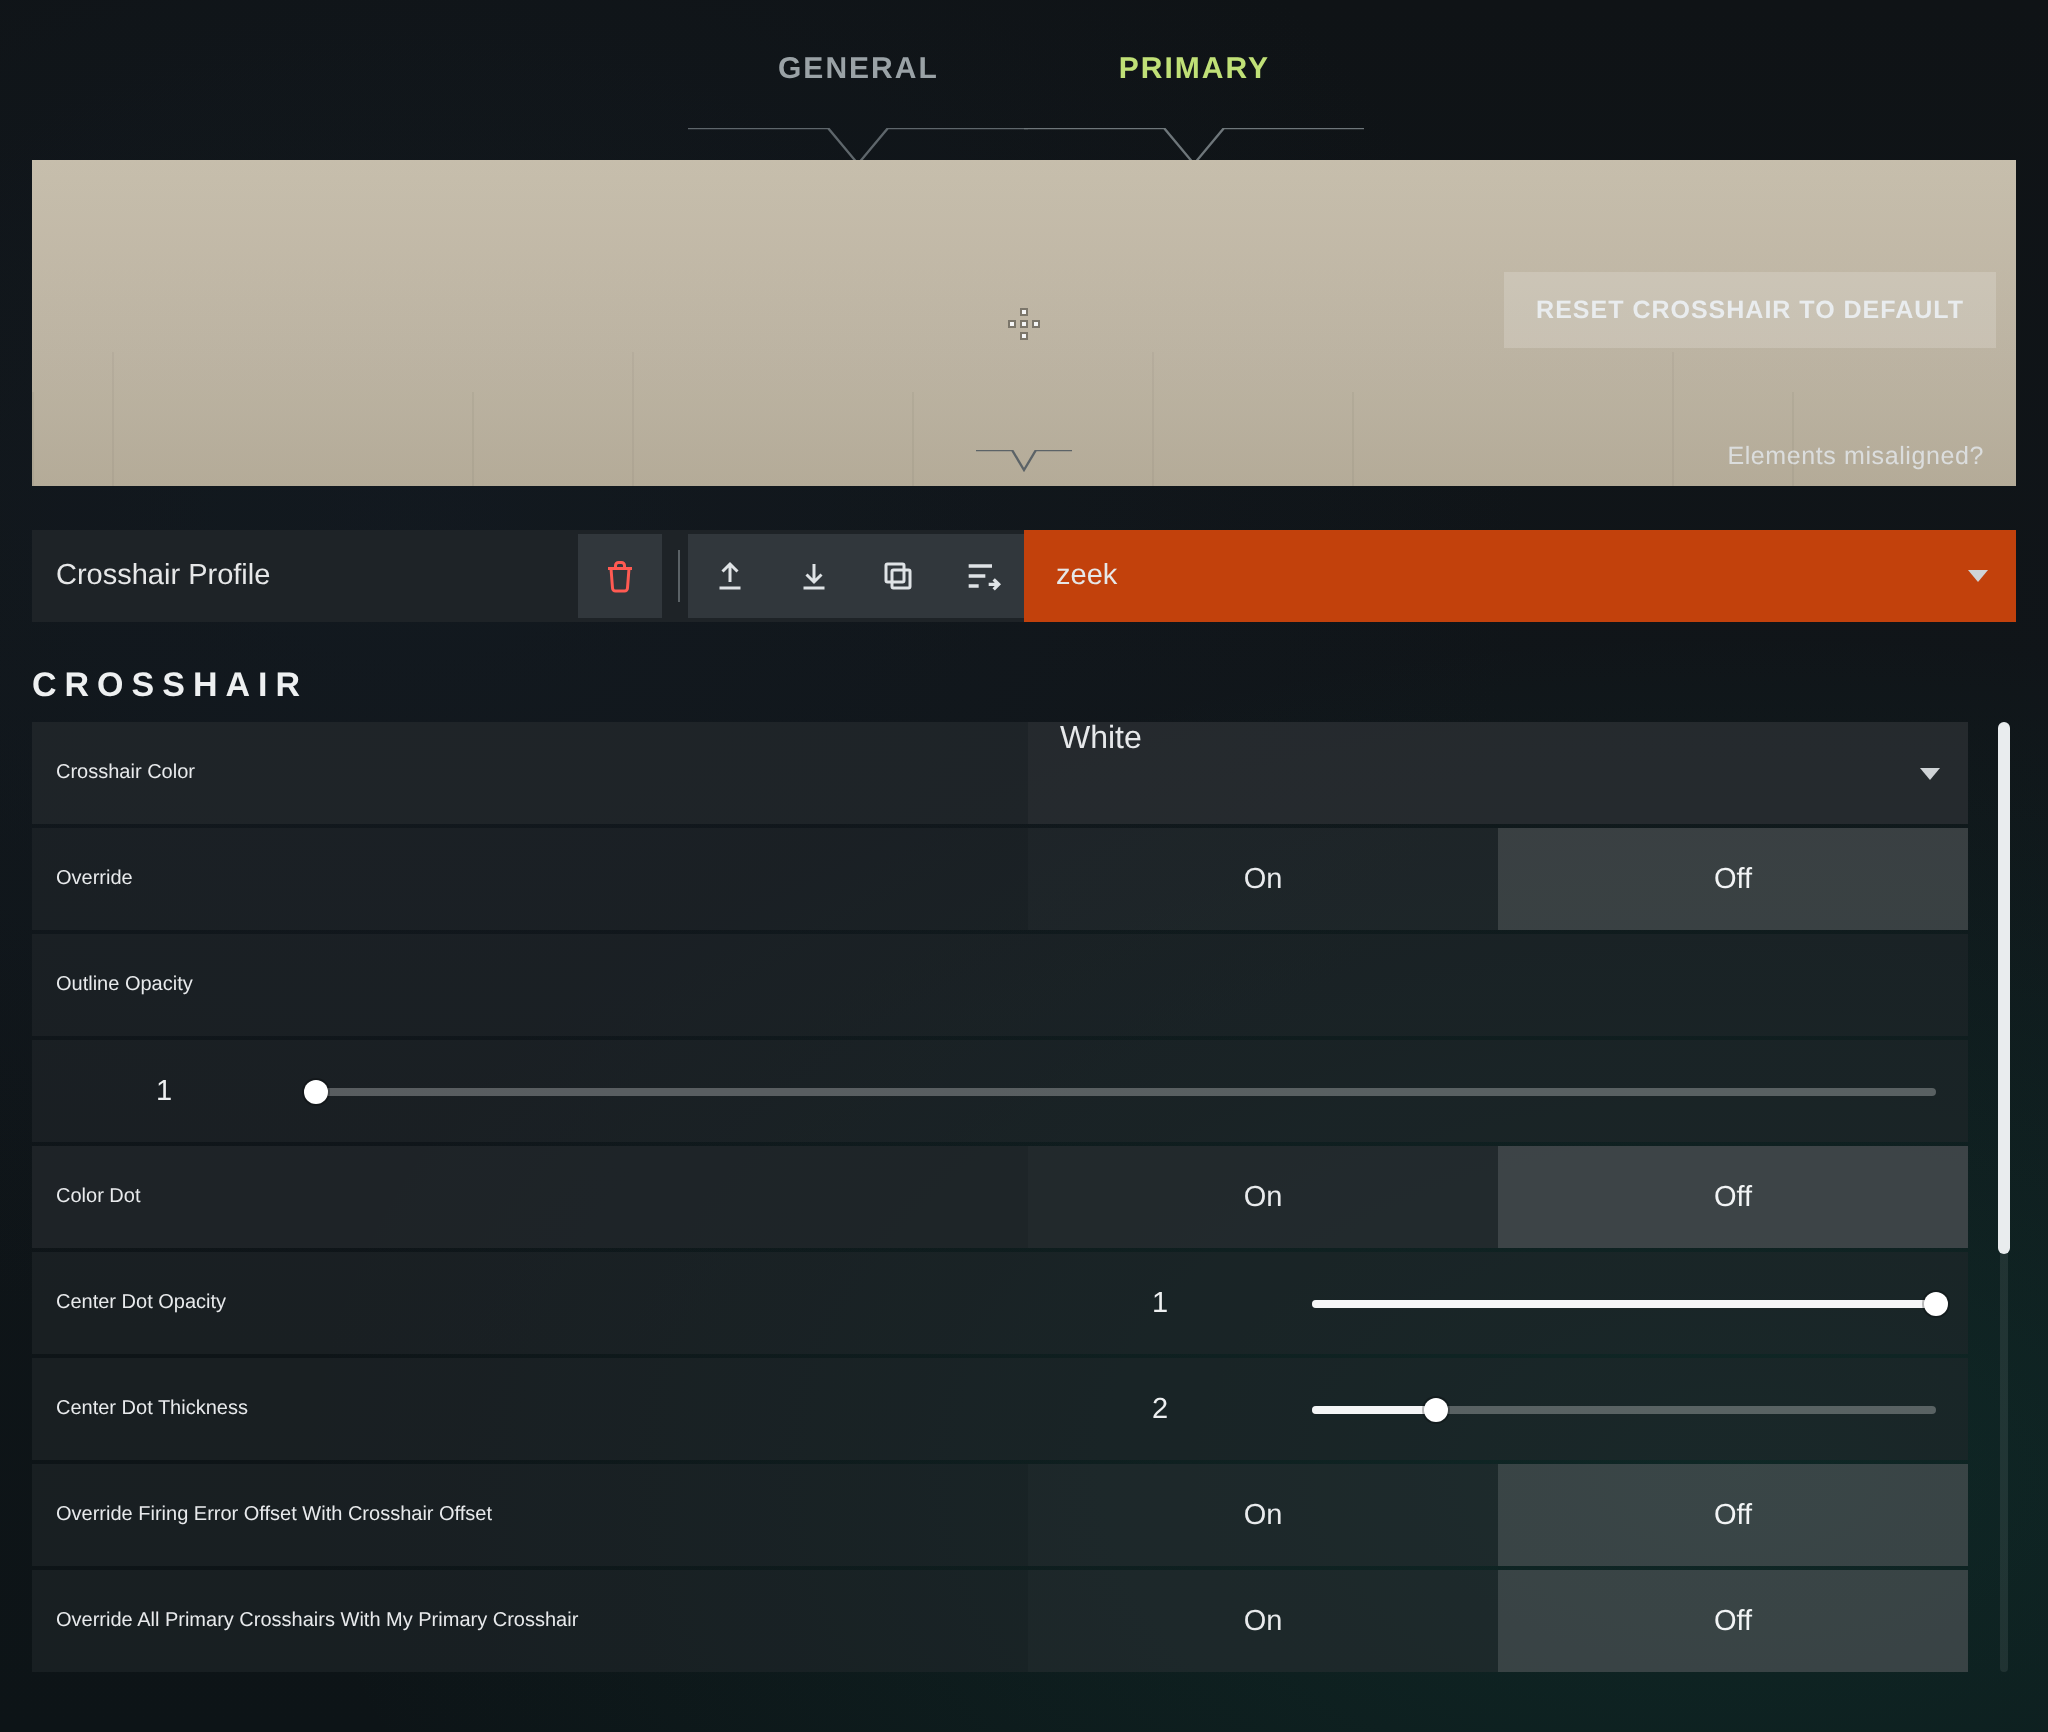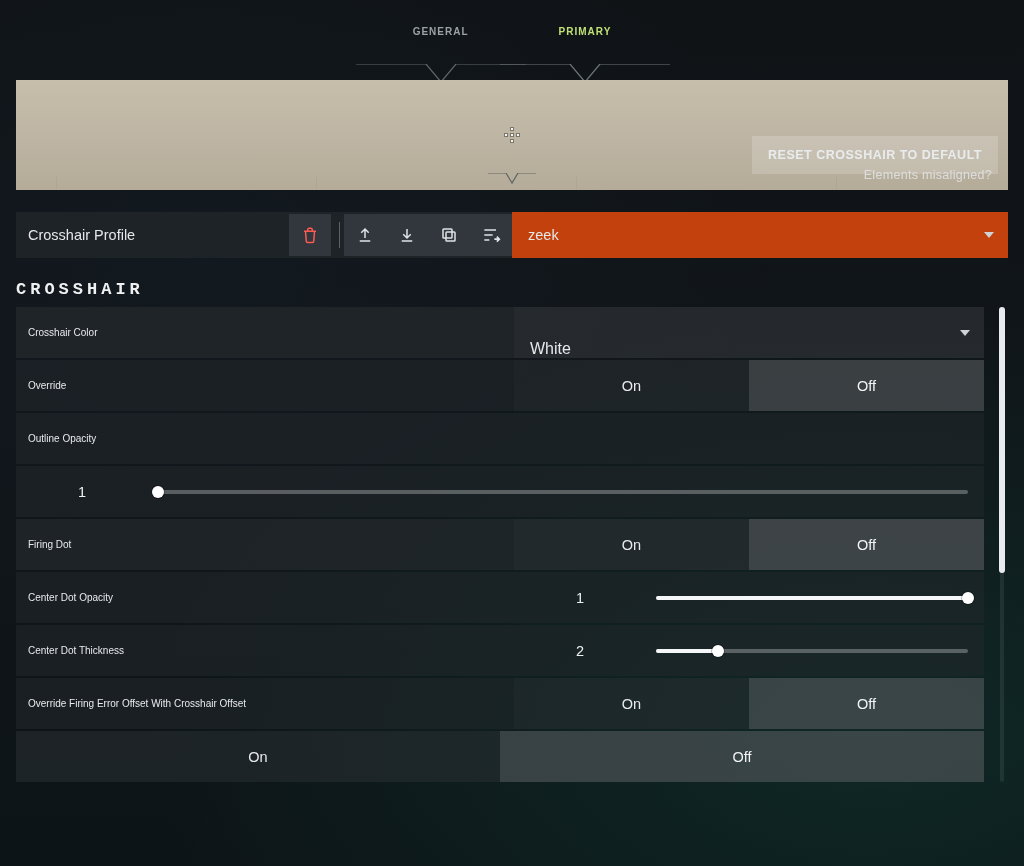--- a/index.html
+++ b/index.html
@@ -13,34 +13,34 @@
       linear-gradient(180deg, #0f1316 0%, #101519 40%, #0d1417 100%);
   }
 
   
   .tabs {
     display:flex; justify-content:center; gap:90px;
     padding-top:26px; height:64px;
     position:relative;
   }
   .tab {
-    font-size:10px; font-weight:700; letter-spacing:1px;
+    font-size:15px; font-weight:700; letter-spacing:1px;
     color:#9aa2a6; cursor:pointer;
     position:relative;
   }
   .tab.active { color:#c0e077; }
   .tab-notch {
     position:absolute; bottom:-24px; left:50%; transform:translateX(-50%);
     width:170px; height:24px; pointer-events:none;
   }
   .tab-notch svg { display:block; }
 
   
   .preview {
-    position:relative; margin:16px 16px 0 16px; height:110px;
+    position:relative; margin:16px 16px 0 16px; height:163px;
     background:
       linear-gradient(180deg, rgba(0,0,0,0.05), rgba(0,0,0,0.05)),
       linear-gradient(180deg, #d1c8b5 0%, #c6bdab 60%, #beb4a0 100%);
     overflow:hidden;
   }
   .preview::after{ 
     content:""; position:absolute; inset:0;
     background:
       linear-gradient(90deg, rgba(0,0,0,0.08) 0 1px, transparent 1px 220px) 0 116px/220px 100% repeat-x,
       linear-gradient(90deg, rgba(0,0,0,0.07) 0 1px, transparent 1px 260px) 40px 96px/260px 100% repeat-x;
@@ -98,21 +98,21 @@
   }
   .profile-select .val{ font-size:14.5px; color:#e6e7e8; }
   .chev{
     position:absolute; right:14px; top:50%; transform:translateY(-50%);
     width:0;height:0;border-left:5px solid transparent;border-right:5px solid transparent;border-top:6px solid #cfd3d6;
   }
 
   
   .section-title{
     margin:22px 16px 8px 16px;
-    font-size:17px; font-weight:800; letter-spacing:4px; color:#eef0f1;font-family:Liberation Mono, monospace;
+    font-size:17px; font-weight:800; letter-spacing:4px; color:#eef0f1;
   }
 
   
   .rows-wrap{ position:relative; margin:0 16px 0 16px; }
   .rows{ padding-right:24px; }
   .scrollbar-track{
     position:absolute; right:4px; top:0; width:4px; height:100%;
     background:rgba(255,255,255,0.08);
     border-radius:2px;
   }
@@ -125,21 +125,21 @@
     display:flex; align-items:center; height:51px; margin-top:2px;
     background:rgba(35,40,44,0.55);
   }
   .row.alt{ background:rgba(35,40,44,0.78); }
   .row .label{
     flex:0 0 498px; padding-left:12px; font-size:10px; color:#e8eaec;
   }
 
   
   .select{
-    flex:1; height:100%; display:flex; align-items:flex-end; padding:0 16px;
+    flex:1; height:100%; display:flex; align-items:flex-start; padding:0 16px;
     position:relative; cursor:pointer; background:rgba(255,255,255,0.03);
   }
   .select .chev{ right:14px; }
 
   
   .toggle{ flex:1; display:flex; height:100%; }
   .toggle .opt{
     flex:1; display:flex; align-items:center; justify-content:center;
     font-size:14.5px; color:#e8eaec; cursor:pointer;
     background:rgba(255,255,255,0.02);
@@ -286,21 +286,21 @@
         <div class="slider">
           <div class="track">
               <div class="fill" style="width:0%"></div>
               <div class="knob" style="left:0%"></div>
             </div>
         </div>
       </div>
     </div>
 
     <div class="row alt">
-      <div class="label">Firing Dot</div>
+      <div class="label">Color Dot</div>
       <div class="toggle">
         <div class="opt">On</div>
         <div class="opt selected">Off</div>
       </div>
     </div>
 
     <div class="row">
       <div class="label">Center Dot Opacity</div>
       <div class="slider-wrap">
         <div class="slider-value">1</div>
@@ -328,20 +328,21 @@
 
     <div class="row">
       <div class="label">Override Firing Error Offset With Crosshair Offset</div>
       <div class="toggle">
         <div class="opt">On</div>
         <div class="opt selected">Off</div>
       </div>
     </div>
 
     <div class="row">
+      <div class="label">Override All Primary Crosshairs With My Primary Crosshair</div>
       <div class="toggle">
         <div class="opt">On</div>
         <div class="opt selected">Off</div>
       </div>
     </div>
 
   </div>
   <div class="scrollbar-track"></div>
   <div class="scrollbar-thumb"></div>
 </div>

